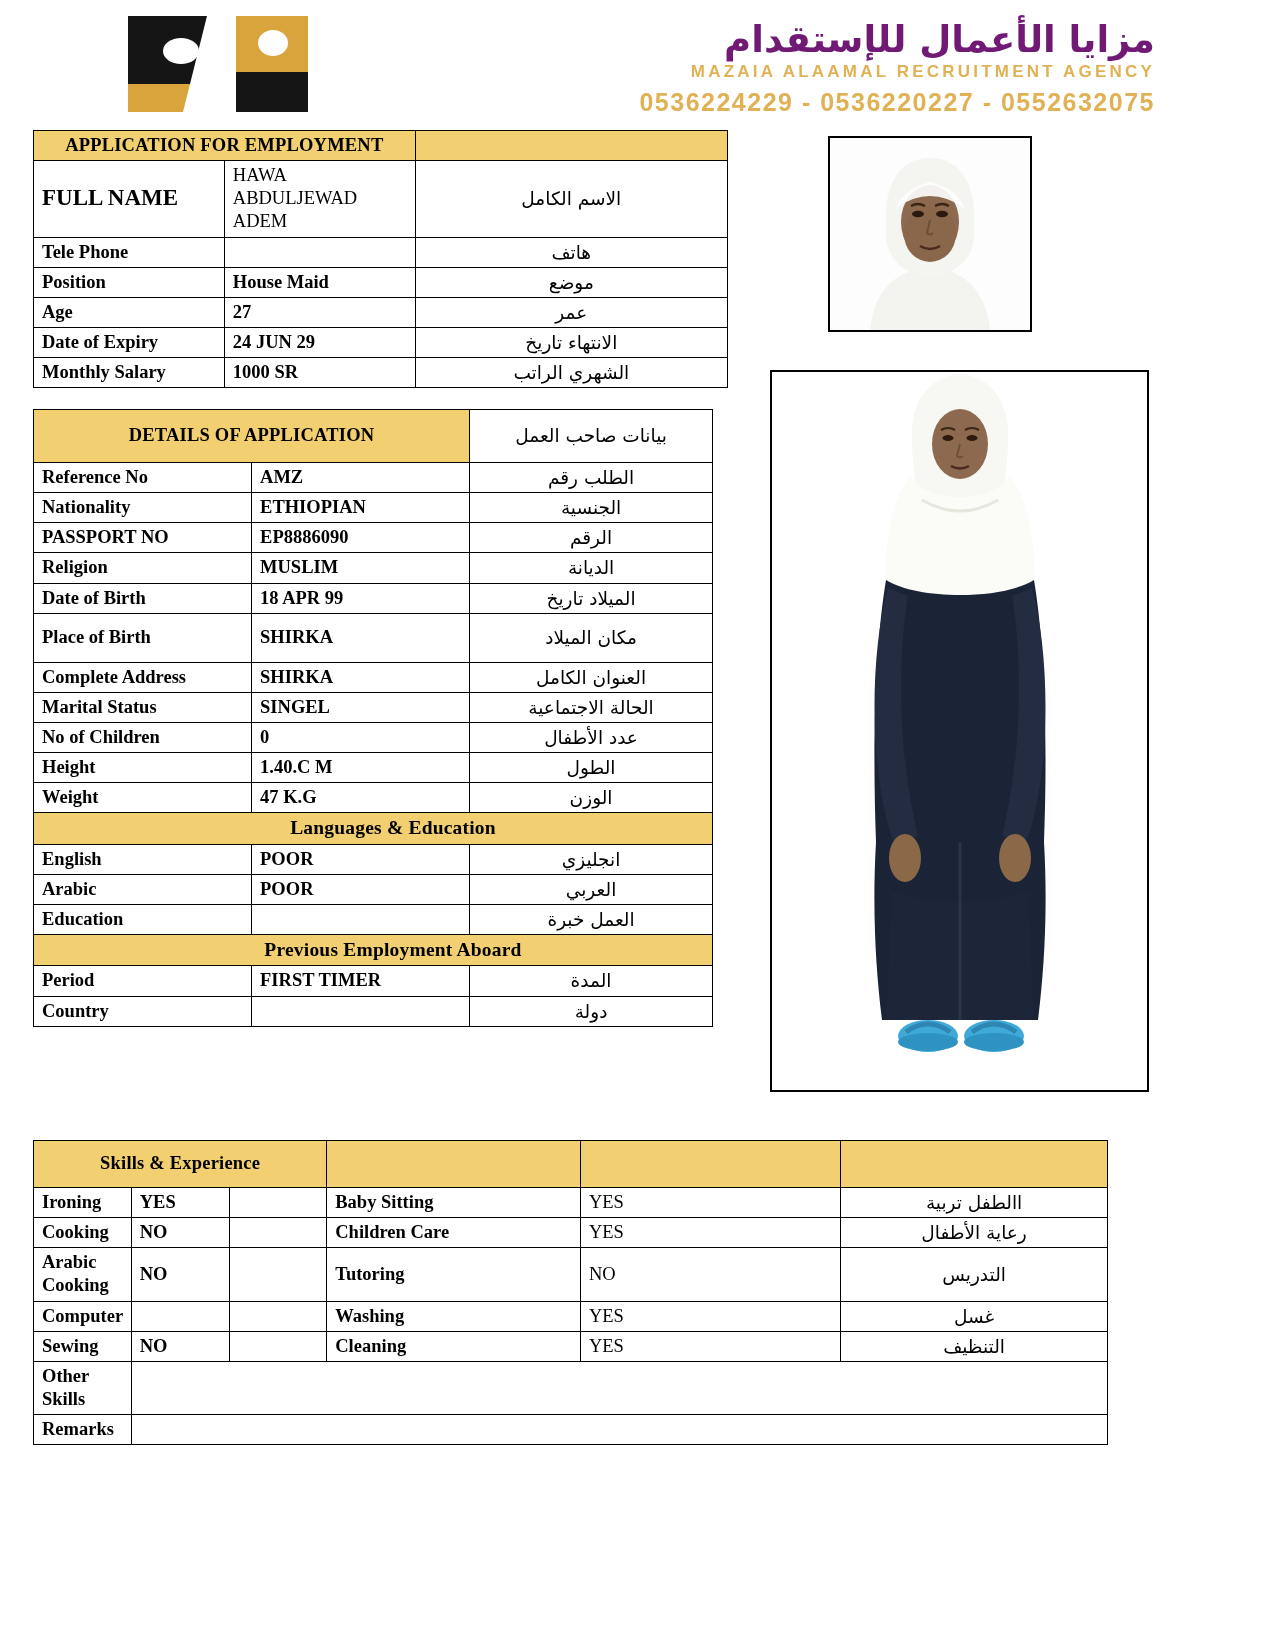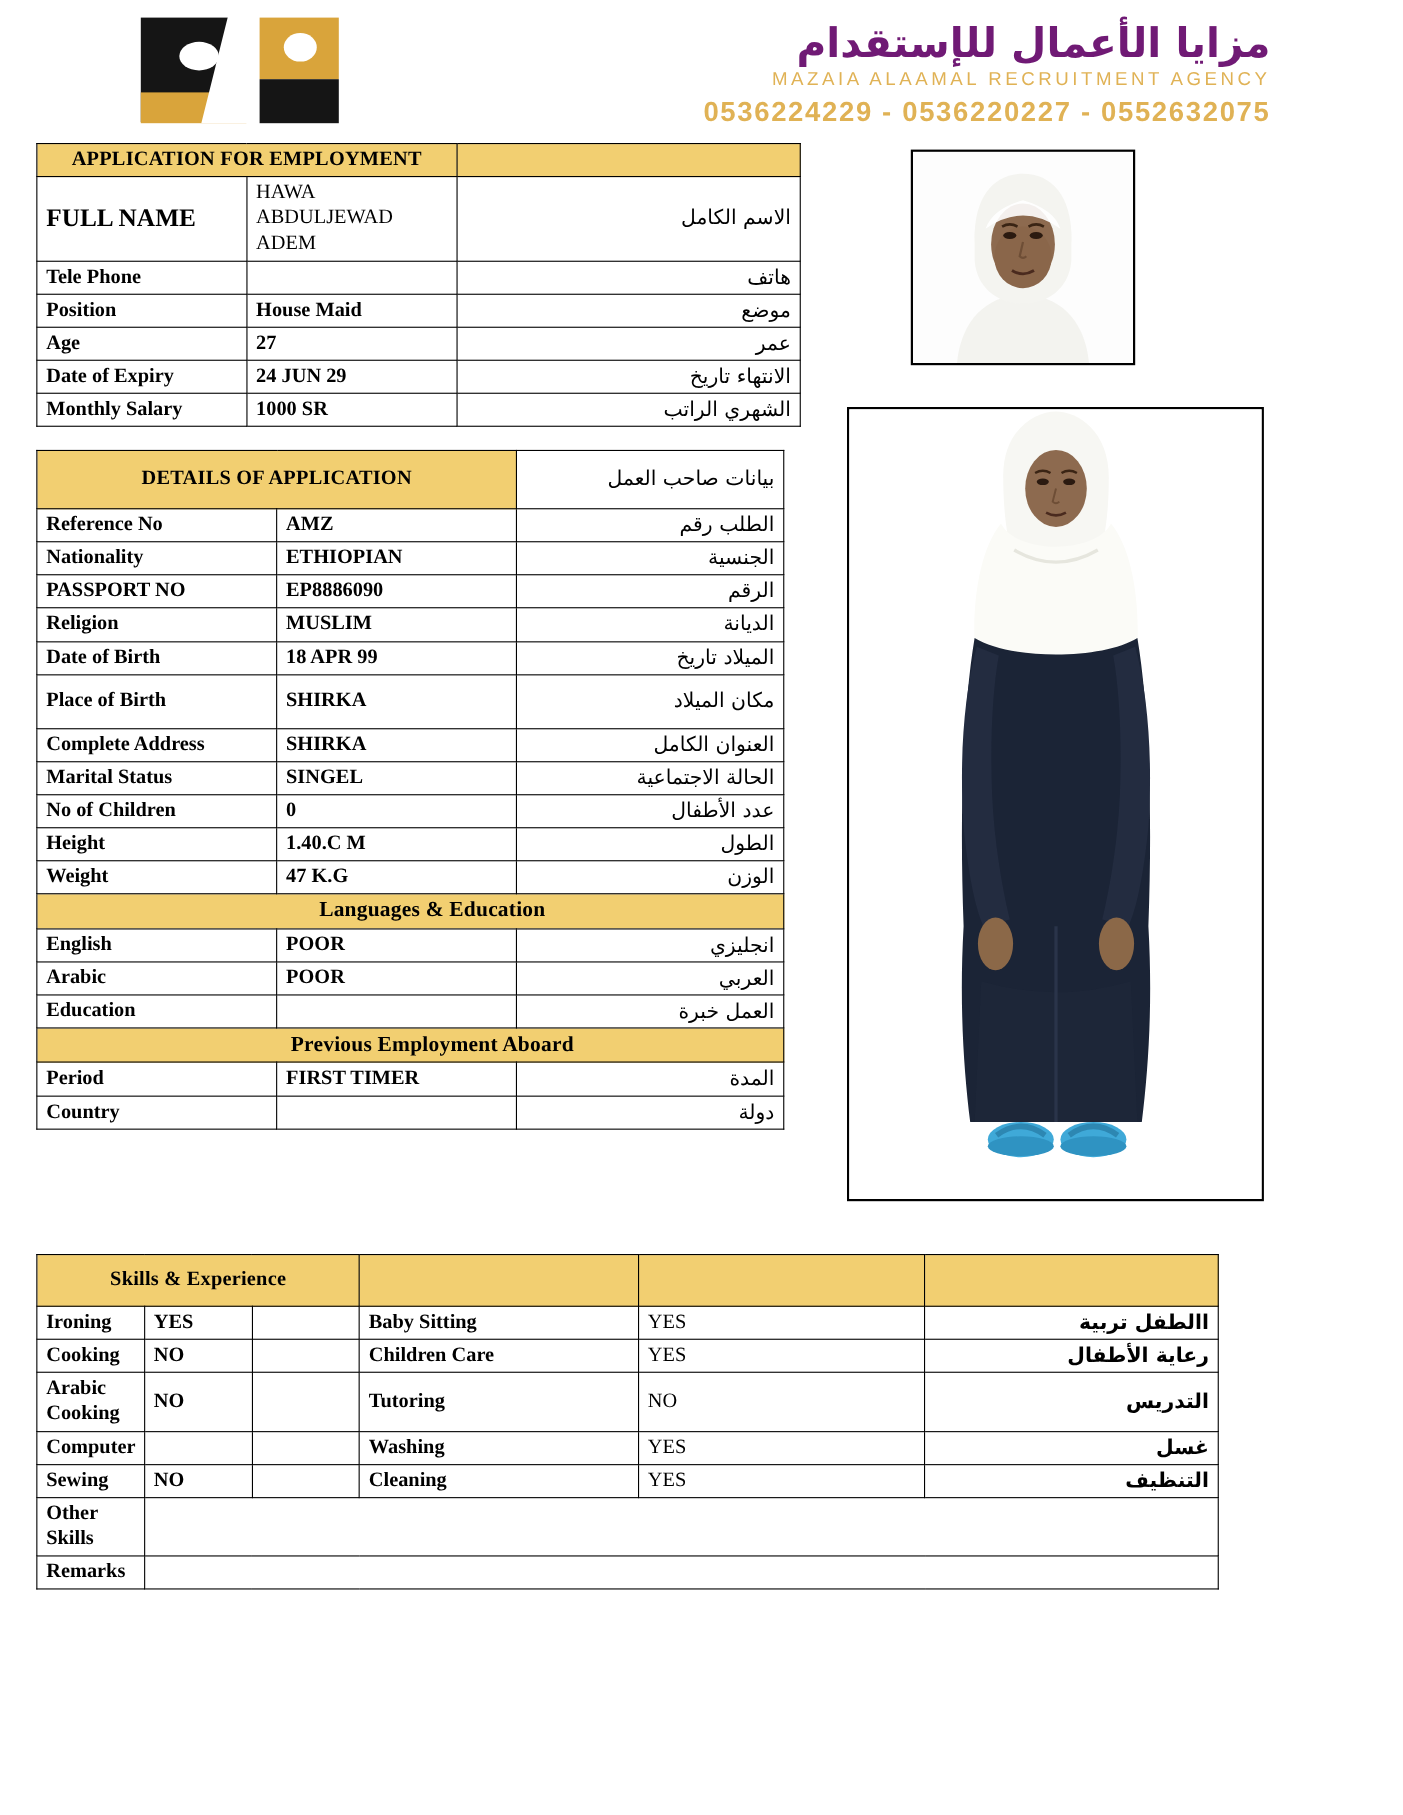--- a/index.html
+++ b/index.html
@@ -93,21 +93,21 @@
     direction: rtl;
     text-align: right;
     white-space: nowrap;
   }
   .brand-english {
     position: absolute;
     right: 120px;
     top: 62px;
     font-family: "Liberation Sans", sans-serif;
     font-size: 17px;
-    font-weight: normal;
+    font-weight: bold;
     color: #e0b255;
     letter-spacing: 3.2px;
     white-space: nowrap;
     text-align: right;
   }
   .brand-phones {
     position: absolute;
     right: 120px;
     top: 88px;
     font-family: "Liberation Sans", sans-serif;
@@ -139,21 +139,21 @@
     font-weight: bold;
     font-size: 19px;
   }
   .val.plain {
     font-weight: normal;
   }
   .ar {
     font-family: "DejaVu Sans", sans-serif;
     font-size: 16px;
     direction: rtl;
-    text-align: right;
+    text-align: center;
   }
   .bannercell {
     background: #f2cf71;
     text-align: center;
     font-weight: bold;
     font-size: 21px;
     letter-spacing: 0.2px;
   }
   .bannercell.small {
     font-size: 19.5px;
@@ -188,21 +188,21 @@
     position: absolute;
     left: 33px;
     top: 1140px;
     width: 1075px;
   }
   #skills-table td.s1 { width: 205px; }
   #skills-table td.s2 { width: 160px; }
   #skills-table td.s3 { width: 170px; }
   #skills-table td.s4 { width: 175px; }
   #skills-table td.s5 { width: 180px; }
-  #skills-table td.s6 { width: 185px; font-weight: bold; }
+  #skills-table td.s6 { width: 185px; }
 
   
   .photo-frame {
     position: absolute;
     border: 2px solid #000;
     background: #ffffff;
     overflow: hidden;
   }
   #photo-face {
     left: 828px;

